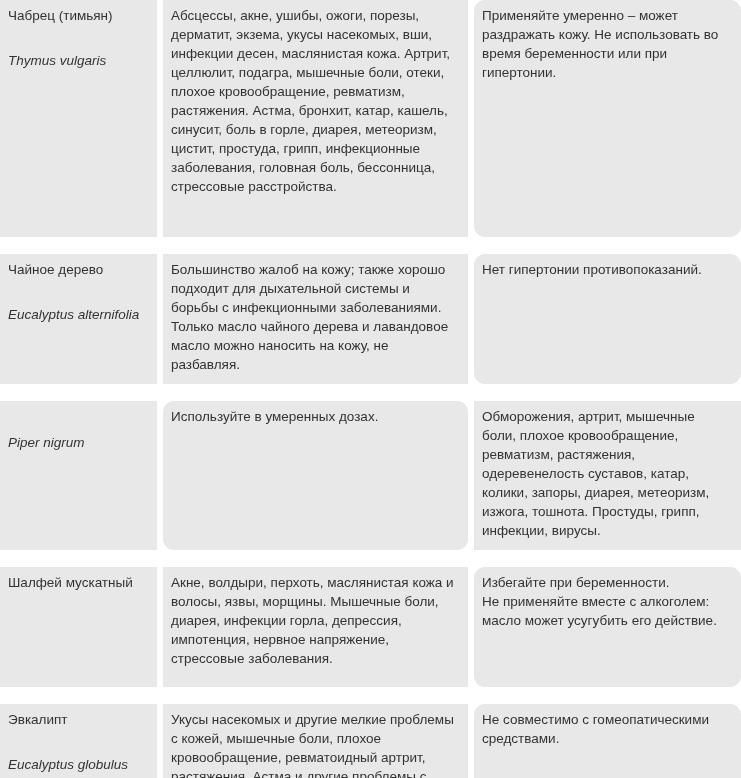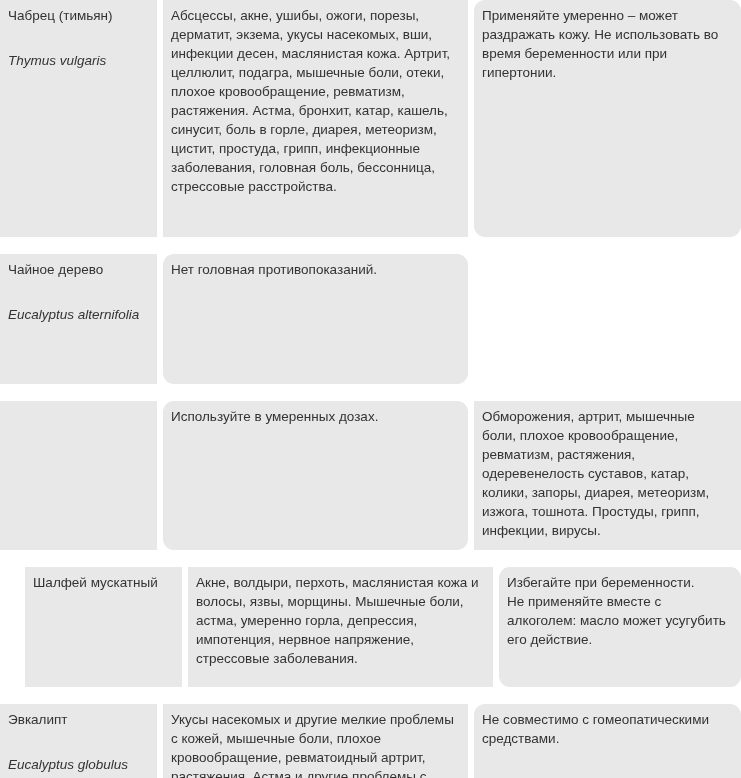--- a/index.html
+++ b/index.html
@@ -21,21 +21,21 @@
     width: 741px;
   }
   .row {
     display: grid;
     grid-template-columns: 157px 305px 1fr;
     gap: 6px;
   }
   .row-1 { min-height: 237px; }
   .row-2 { min-height: 130px; }
   .row-3 { min-height: 130px; }
-  .row-4 { min-height: 120px; padding-left: 25px; }
+  .row-4 { min-height: 120px; }
   .row-5 { min-height: 138px; }
   .cell {
     background: #e8e8e8;
     padding: 6px 10px 10px 8px;
   }
   .plant-name { font-weight: normal; }
   .plant-latin { font-style: italic; margin-top: 26px; }
   .precautions-cell { white-space: pre-line; border-radius: 11px; }
 </style>
 </head>
@@ -50,35 +50,37 @@
     </div>
     <div class="cell uses-cell">Абсцессы, акне, ушибы, ожоги, порезы, дерматит, экзема, укусы насекомых, вши, инфекции десен, маслянистая кожа. Артрит, целлюлит, подагра, мышечные боли, отеки, плохое кровообращение, ревматизм, растяжения. Астма, бронхит, катар, кашель, синусит, боль в горле, диарея, метеоризм, цистит, простуда, грипп, инфекционные заболевания, головная боль, бессонница, стрессовые расстройства.</div>
     <div class="cell precautions-cell">Применяйте умеренно – может раздражать кожу. Не использовать во время беременности или при гипертонии.</div>
   </div>
 
   <div class="row row-2">
     <div class="cell name-cell">
       <div class="plant-name">Чайное дерево</div>
       <div class="plant-latin">Eucalyptus alternifolia</div>
     </div>
-    <div class="cell precautions-cell">Нет головная противопоказаний.</div>
+    <div class="cell uses-cell">Большинство жалоб на кожу; также хорошо подходит для дыхательной системы и борьбы с инфекционными заболеваниями. Только масло чайного дерева и лавандовое масло можно наносить на кожу, не разбавляя.</div>
+    <div class="cell precautions-cell">Нет гипертонии противопоказаний.</div>
   </div>
 
   <div class="row row-3">
     <div class="cell name-cell">
+      <div class="plant-latin">Piper nigrum</div>
     </div>
     <div class="cell precautions-cell">Используйте в умеренных дозах.</div>
     <div class="cell uses-cell">Обморожения, артрит, мышечные боли, плохое кровообращение, ревматизм, растяжения, одеревенелость суставов, катар, колики, запоры, диарея, метеоризм, изжога, тошнота. Простуды, грипп, инфекции, вирусы.</div>
   </div>
 
   <div class="row row-4">
     <div class="cell name-cell">
       <div class="plant-name">Шалфей мускатный</div>
     </div>
-    <div class="cell uses-cell">Акне, волдыри, перхоть, маслянистая кожа и волосы, язвы, морщины. Мышечные боли, астма, умеренно горла, депрессия, импотенция, нервное напряжение, стрессовые заболевания.</div>
+    <div class="cell uses-cell">Акне, волдыри, перхоть, маслянистая кожа и волосы, язвы, морщины. Мышечные боли, диарея, инфекции горла, депрессия, импотенция, нервное напряжение, стрессовые заболевания.</div>
     <div class="cell precautions-cell">Избегайте при беременности.
 Не применяйте вместе с алкоголем: масло может усугубить его действие.</div>
   </div>
 
   <div class="row row-5">
     <div class="cell name-cell">
       <div class="plant-name">Эвкалипт</div>
       <div class="plant-latin">Eucalyptus globulus</div>
     </div>
     <div class="cell uses-cell">Укусы насекомых и другие мелкие проблемы с кожей, мышечные боли, плохое кровообращение, ревматоидный артрит, растяжения. Астма и другие проблемы с дыханием. Хороший стимулятор иммунной системы.</div>

